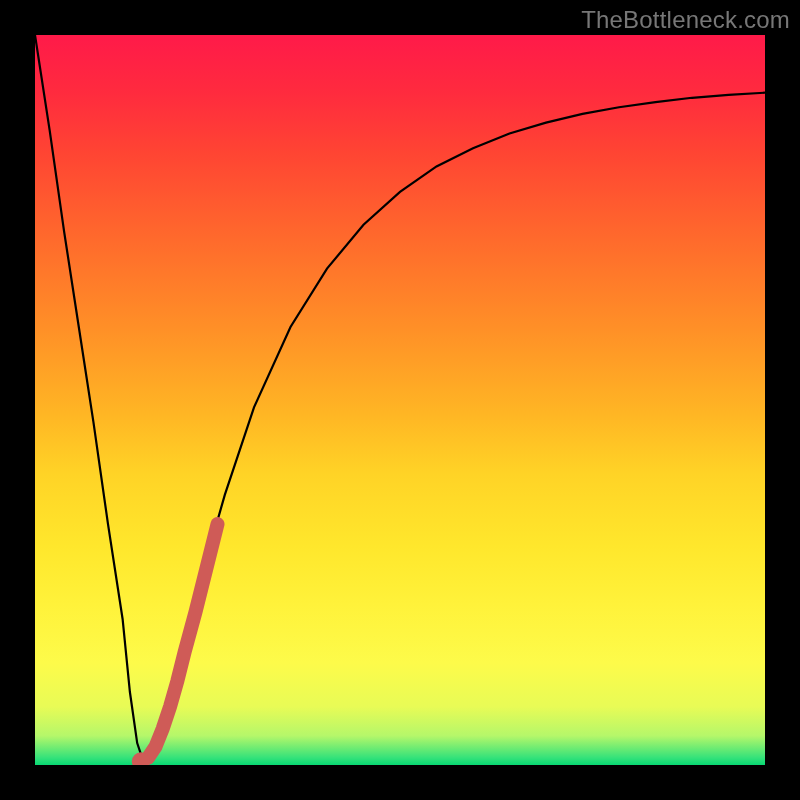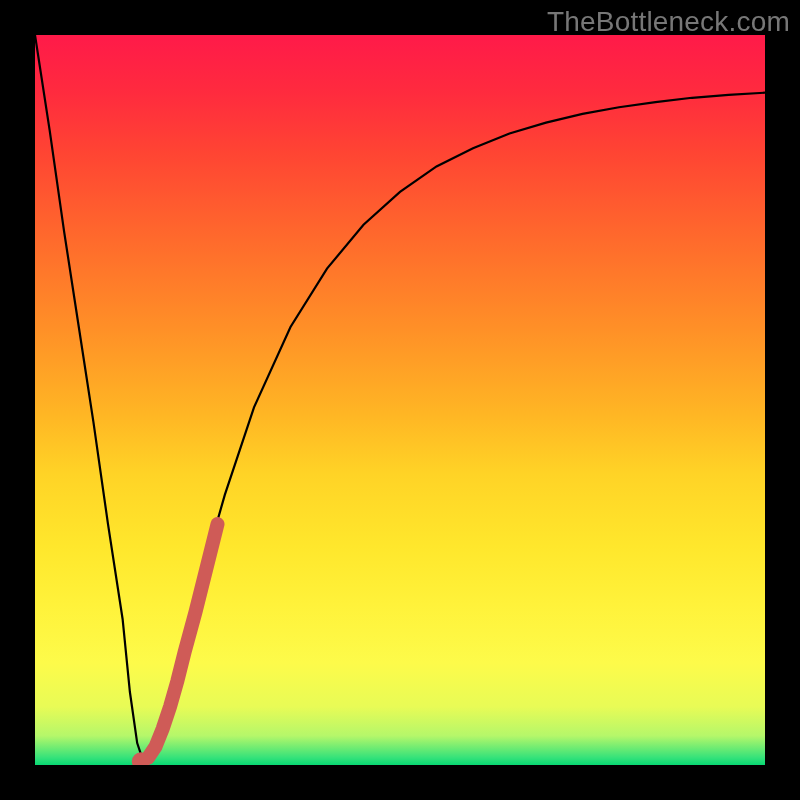--- a/index.html
+++ b/index.html
@@ -45,21 +45,21 @@
     top: 35px;
     width: 730px;
     height: 730px;
     pointer-events: none;
   }
   .watermark {
     position: absolute;
     top: 6px;
     right: 10px;
     color: #777;
-    font-size: 28px;
+    font-size: 24px;
     font-weight: 400;
     letter-spacing: 0.2px;
   }
 </style>
 </head>
 <body>
 
 <div class="frame">
 
   <div class="plot-area"></div>

